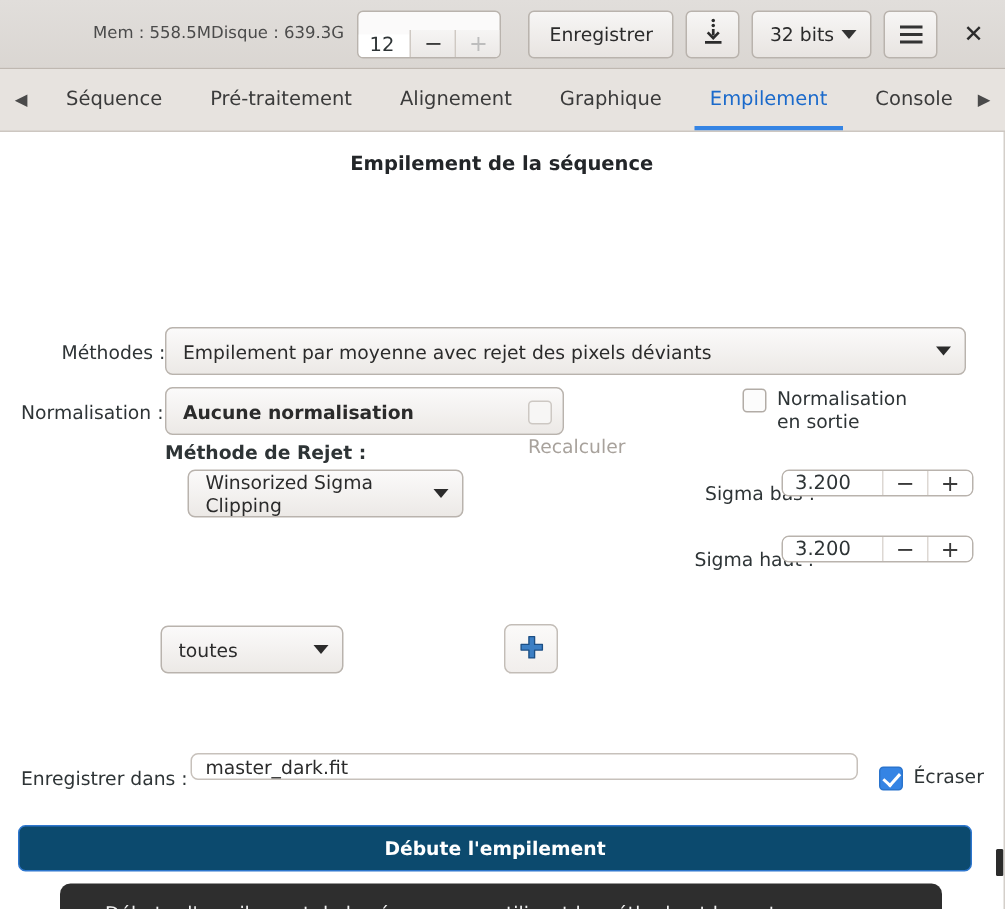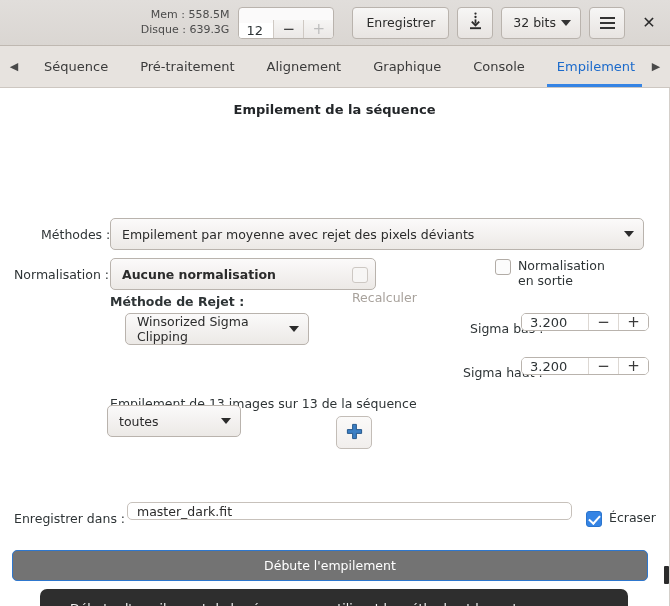--- a/index.html
+++ b/index.html
@@ -28,22 +28,21 @@
     border-bottom: 1px solid #bfb8b1;
     display: flex;
     align-items: center;
     justify-content: flex-end;
     padding: 0 10px 0 8px;
     flex: 0 0 auto;
     position: relative;
   }
   .hdr-stats {
     display: flex;
-    flex-direction: column;
-    align-items: flex-end;
+    flex-direction: row;
     justify-content: center;
     font-size: 11px;
     color: #4b4b4b;
     line-height: 1.33;
     margin-right: 9px;
     white-space: nowrap;
   }
   .spin {
     display: flex;
     align-items: flex-end;
@@ -168,21 +167,21 @@
     color: #2b2b2b;
     cursor: pointer;
     justify-content: space-between;
     gap: 8px;
   }
   .combo .caret { border-top-color:#2b2b2b; }
   .combo.wide-method { position:absolute; left:110px; top:130px; width:534px; }
   .combo.norm { position:absolute; left:110px; top:170px; width:266px;font-weight:bold; }
   .combo.reject { position:absolute; left:125px; top:225px; width:184px;
                   justify-content:center; gap:10px; }
-  .combo.count { position:absolute; left:107px; top:317px; width:134px;gap:40px; }
+  .combo.count { position:absolute; left:107px; top:329px; width:122px;gap:40px; }
 
   .lbl.methodes { position:absolute; left:41px; top:139px; }
   .lbl.normalisation { position:absolute; left:14px; top:179px; }
   .lbl.rejet { position:absolute; left:110px; top:206px; font-weight:bold; font-size:12.5px; }
   .lbl.count-info { position:absolute; left:110px; top:308px; }
   .lbl.sigma-bas { position:absolute; left:470px; top:233px; }
   .lbl.sigma-haut { position:absolute; left:463px; top:277px; }
   .lbl.save-in { position:absolute; left:14px; top:423px; }
 
   
@@ -248,26 +247,27 @@
     position:absolute; left:127px; top:414px; width:445px; height:18px;
     border:1px solid #c7c1bb; border-radius:5px; background:#fff;
     display:flex; align-items:center; padding-left:9px;
     font-size:12.5px; color:#2b2b2b;
     cursor: text;
   }
 
   
   .start-btn {
     position:absolute; left:12px; top:462px; width:636px; height:31px;
-    background: #737373;
+    background: #0c4a6e;
     border: 1px solid #2e77ce;
     border-radius: 5px;
     display:flex; align-items:center; justify-content:center;
     color:#ffffff; font-size:12.5px;
     cursor:pointer;
+    font-weight:bold;
   }
 
   
   .tooltip {
     position:absolute; left:40px; top:501px; width:588px;
     background:#2e2e2e;
     border-radius:7px;
     padding: 11px 15px 13px 30px;
     color:#f2f2f2;
     font-size:12.5px;
@@ -330,22 +330,22 @@
     <div class="close-x">✕</div>
   </div>
 
   <div class="tabbar">
     <div class="tab-arrow">◀</div>
     <div class="tabs">
       <div class="tab">Séquence</div>
       <div class="tab">Pré-traitement</div>
       <div class="tab">Alignement</div>
       <div class="tab">Graphique</div>
+      <div class="tab active">Empilement</div>
       <div class="tab">Console</div>
-      <div class="tab active">Empilement</div>
     </div>
     <div class="tab-arrow">▶</div>
   </div>
 
   <div class="content">
 
     <div class="page-title">Empilement de la séquence</div>
 
     <div class="lbl methodes">Méthodes :</div>
     <div class="combo wide-method">
@@ -385,21 +385,20 @@
       <div class="sig-btn">+</div>
     </div>
 
     <div class="lbl sigma-haut">Sigma haut :</div>
     <div class="sigbox haut">
       <div class="sig-val">3.200</div>
       <div class="sig-btn">−</div>
       <div class="sig-btn">+</div>
     </div>
 
-    <div class="lbl count-info">Empilement de 13 images sur 13 de la séquence</div>
     <div class="combo count">
       <span>toutes</span>
       <span class="caret"></span>
     </div>
 
     <div class="plus-btn">
       <span>
         <svg width="17" height="17" viewBox="0 0 17 17">
           <path d="M6.6 1.4 h3.8 v5.2 h5.2 v3.8 h-5.2 v5.2 h-3.8 v-5.2 h-5.2 v-3.8 h5.2 z" fill="#3c7fc4" stroke="#1c4f85" stroke-width="0.9" stroke-linejoin="round"></path>
         </svg>

